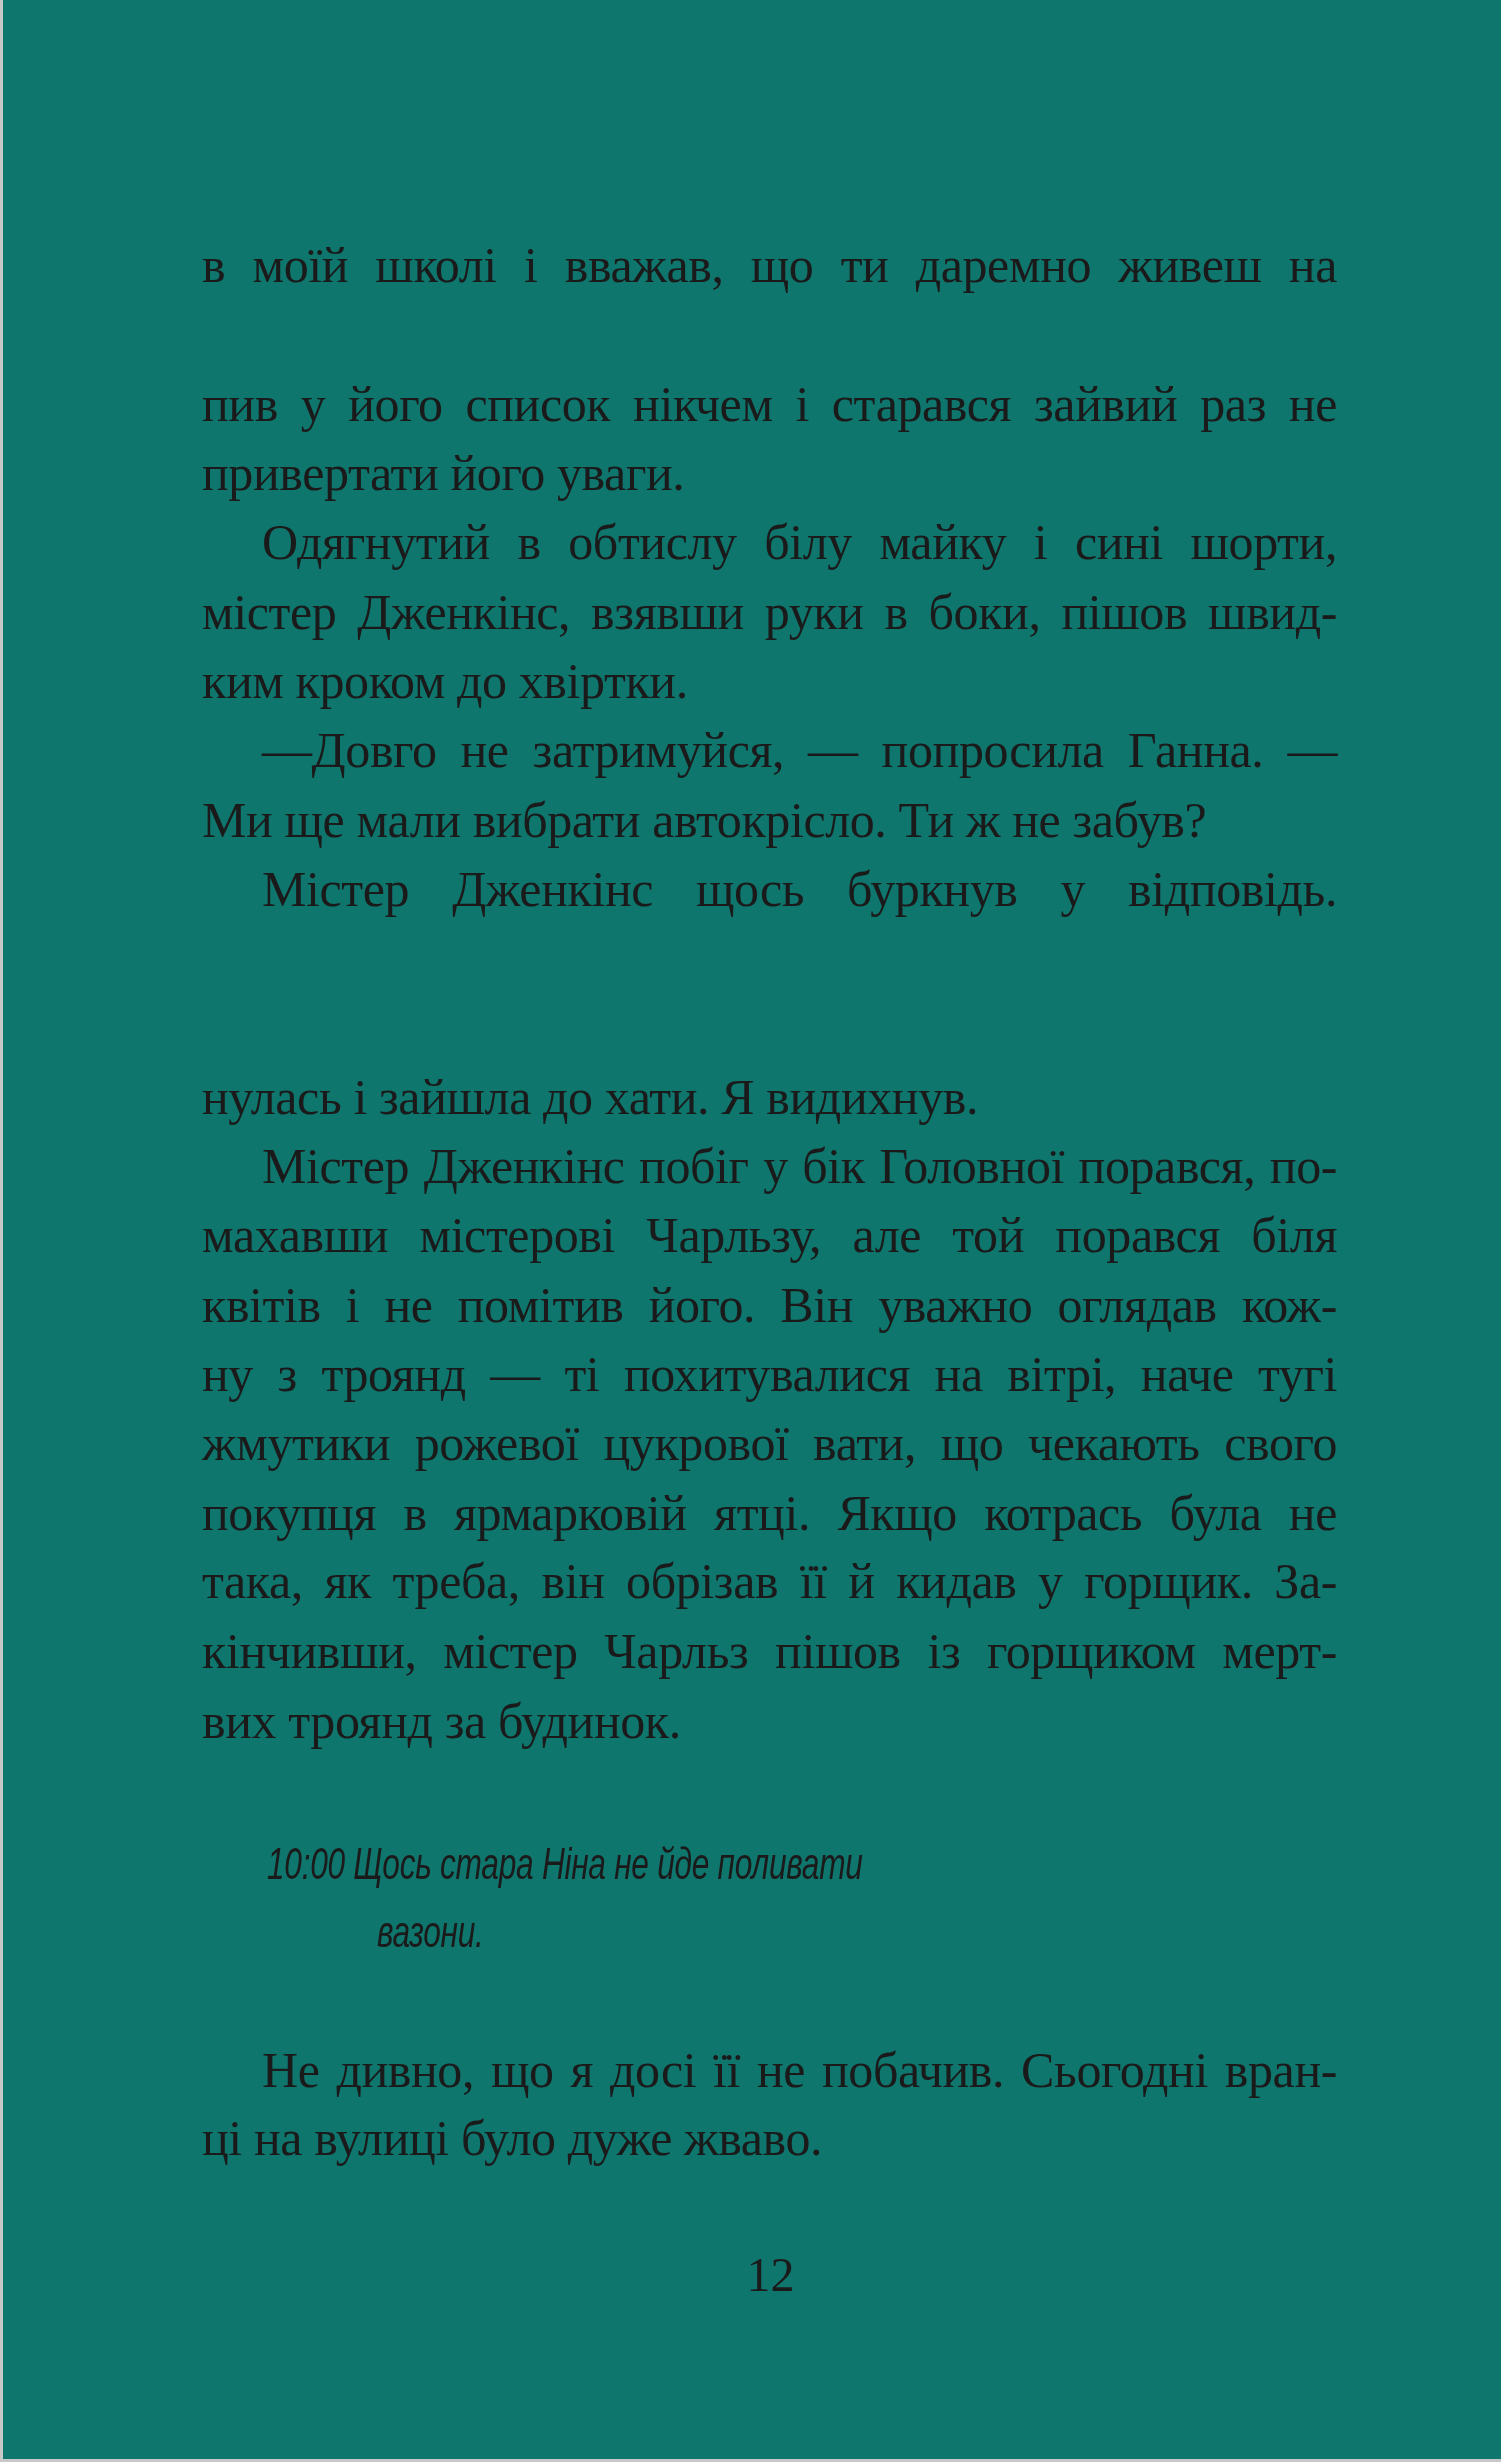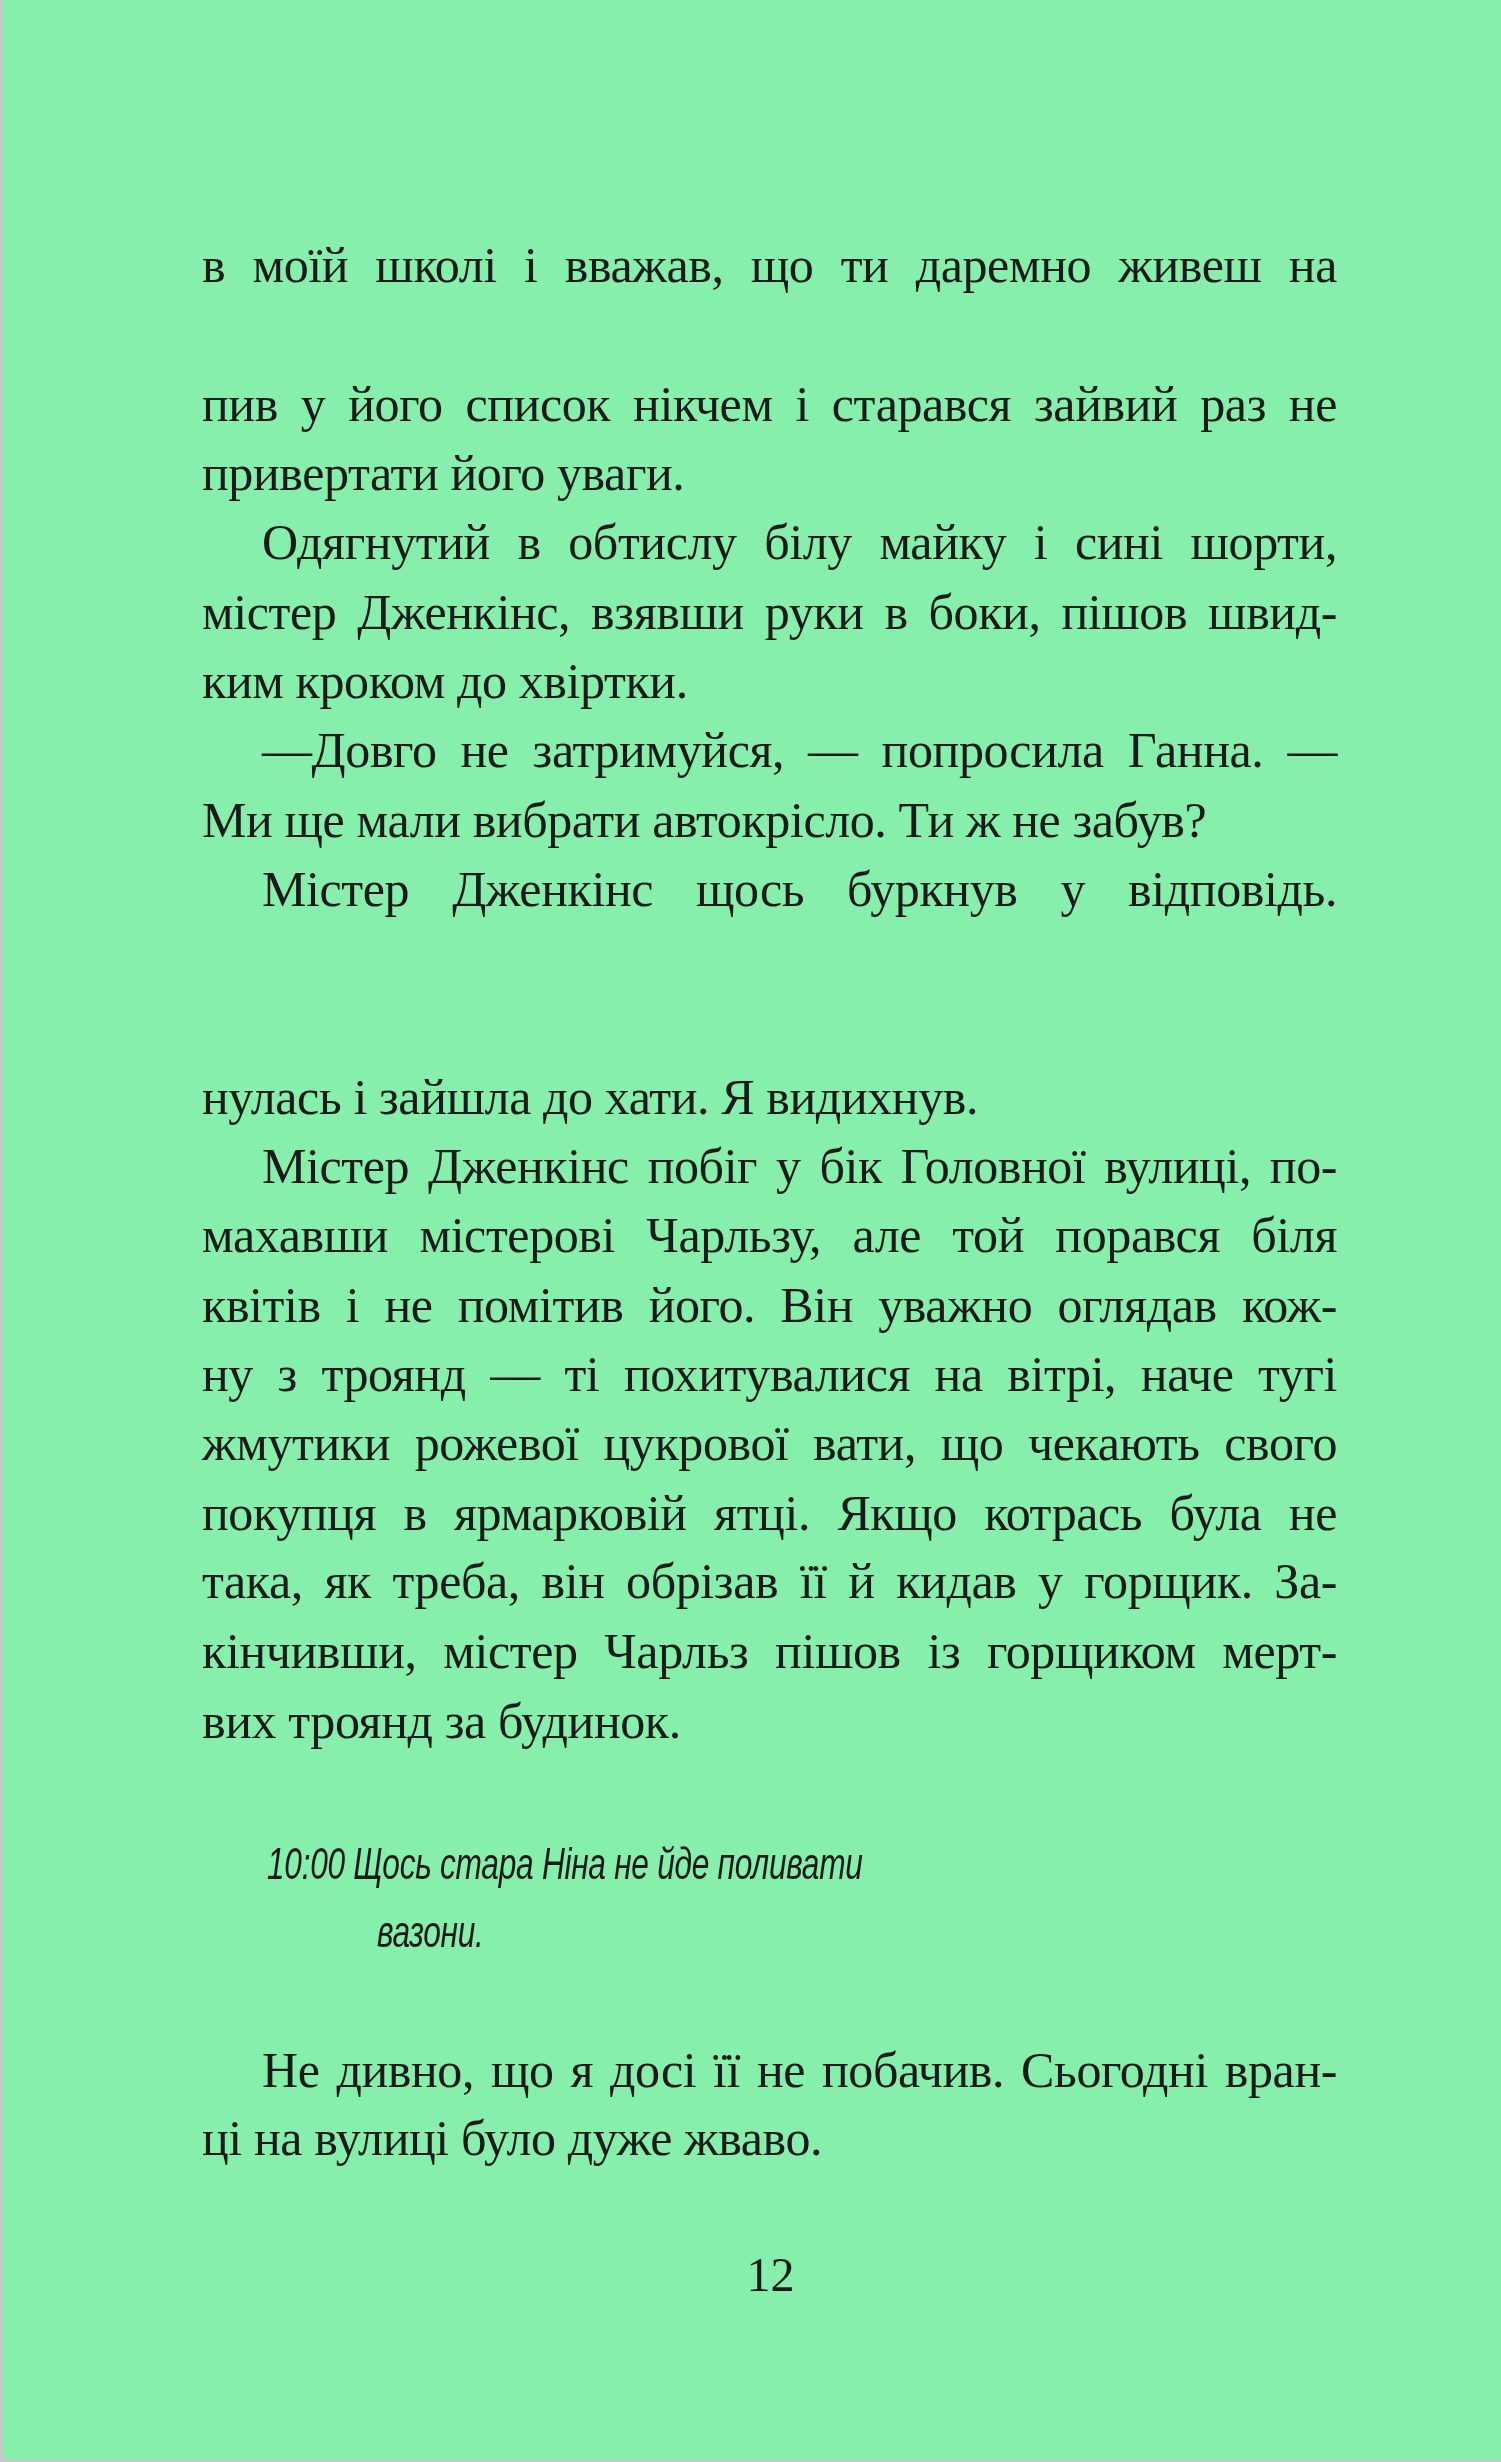--- a/index.html
+++ b/index.html
@@ -12,21 +12,21 @@
       height: 2462px;
       position: relative;
       overflow: hidden;
     }
     .page {
       position: absolute;
       left: 0;
       top: 0;
       width: 1501px;
       height: 2462px;
-      background: #86efac;
+      background: #0f766e;
       box-sizing: border-box;
       border-left: 3.1px solid #c8c8c8;
       border-bottom: 3.1px solid #c8c8c8;
     }
     .body-text {
       position: absolute;
       left: 199px;
       top: 0;
       width: 1135px;
       height: 100%;
@@ -95,21 +95,21 @@
     <div class="line indent" style="top:508px;">Одягнутий в обтислу білу майку і сині шорти,</div>
     <div class="line" style="top:578px;">містер Дженкінс, взявши руки в боки, пішов швид-</div>
     <div class="line last" style="top:647px;">ким кроком до хвіртки.</div>
 
     <div class="line indent" style="top:716px;">—Довго не затримуйся, — попросила Ганна. —</div>
     <div class="line last" style="top:786px;">Ми ще мали вибрати автокрісло. Ти ж не забув?</div>
 
     <div class="line indent" style="top:855px;">Містер Дженкінс щось буркнув у відповідь.</div>
     <div class="line last" style="top:1063px;">нулась і зайшла до хати. Я видихнув.</div>
 
-    <div class="line indent" style="top:1132px;">Містер Дженкінс побіг у бік Головної вулиці, по-</div>
+    <div class="line indent" style="top:1132px;">Містер Дженкінс побіг у бік Головної порався, по-</div>
     <div class="line" style="top:1201px;">махавши містерові Чарльзу, але той порався біля</div>
     <div class="line" style="top:1271px;">квітів і не помітив його. Він уважно оглядав кож-</div>
     <div class="line" style="top:1340px;">ну з троянд — ті похитувалися на вітрі, наче тугі</div>
     <div class="line" style="top:1409px;">жмутики рожевої цукрової вати, що чекають свого</div>
     <div class="line" style="top:1479px;">покупця в ярмарковій ятці. Якщо котрась була не</div>
     <div class="line" style="top:1547px;">така, як треба, він обрізав її й кидав у горщик. За-</div>
     <div class="line" style="top:1617px;">кінчивши, містер Чарльз пішов із горщиком мерт-</div>
     <div class="line last" style="top:1687px;">вих троянд за будинок.</div>
 
     <div class="line indent" style="top:2036px;">Не дивно, що я досі її не побачив. Сьогодні вран-</div>

